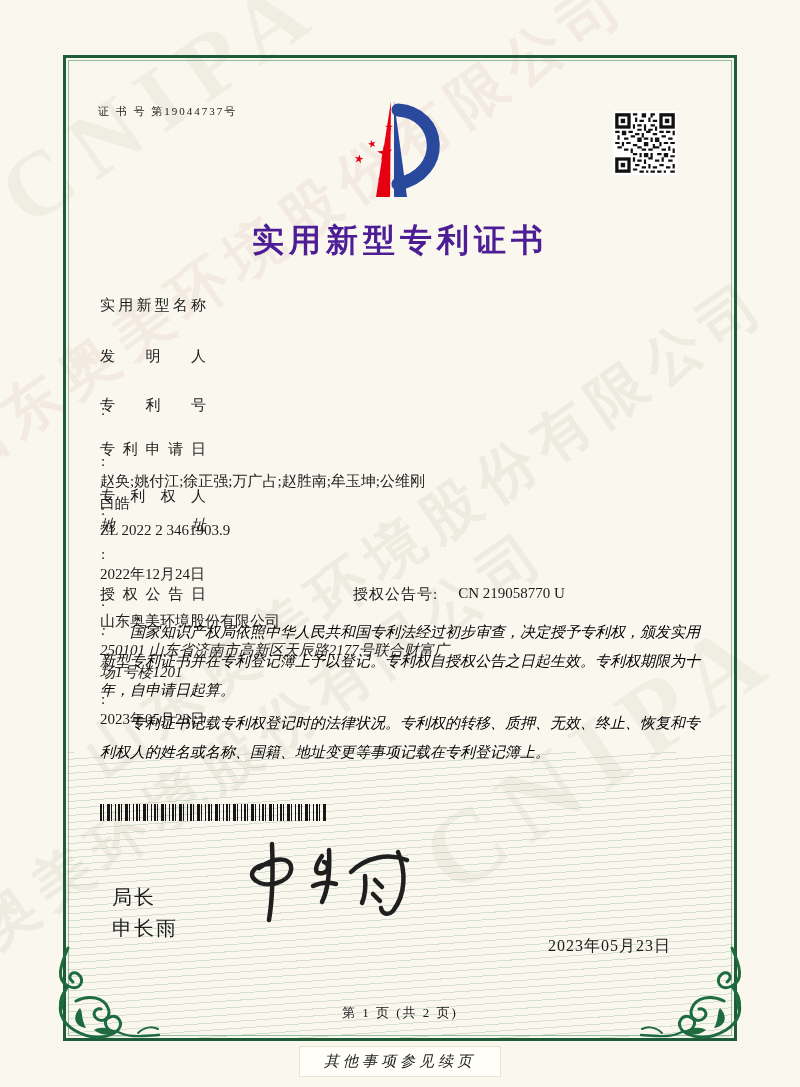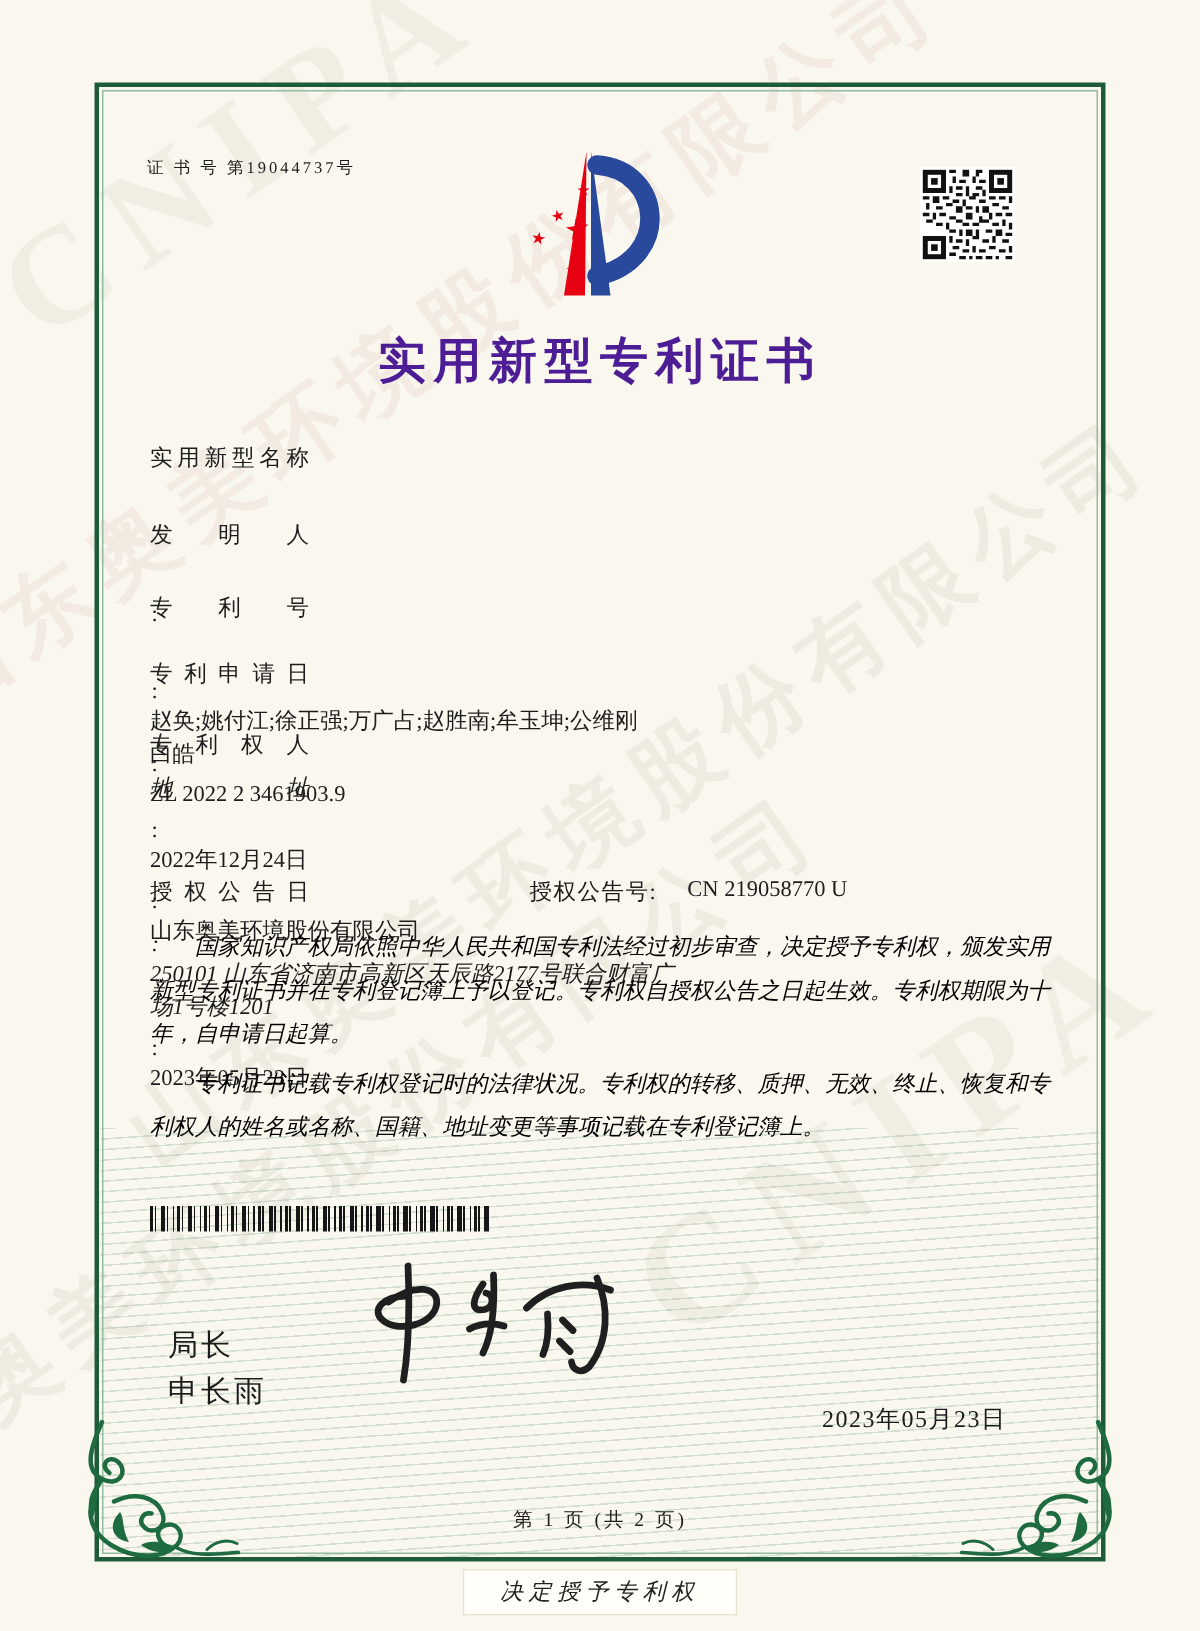--- a/index.html
+++ b/index.html
@@ -209,14 +209,14 @@
         <path d="M173,14 C181,33 181,56 168,73 C163,78 157,76 156,70"></path>
         <path d="M150,42 L157,49"></path>
         <path d="M148,56 L155,63"></path>
       </g>
     </svg>
 
     <div class="issue-date">2023年05月23日</div>
     <div class="page-num">第 1 页 (共 2 页)</div>
   </div>
 
-  <div class="footer-note">决定授予专利权</div>
+  <div class="footer-note">其他事项参见续页</div>
 </div>
 
 </body></html>

